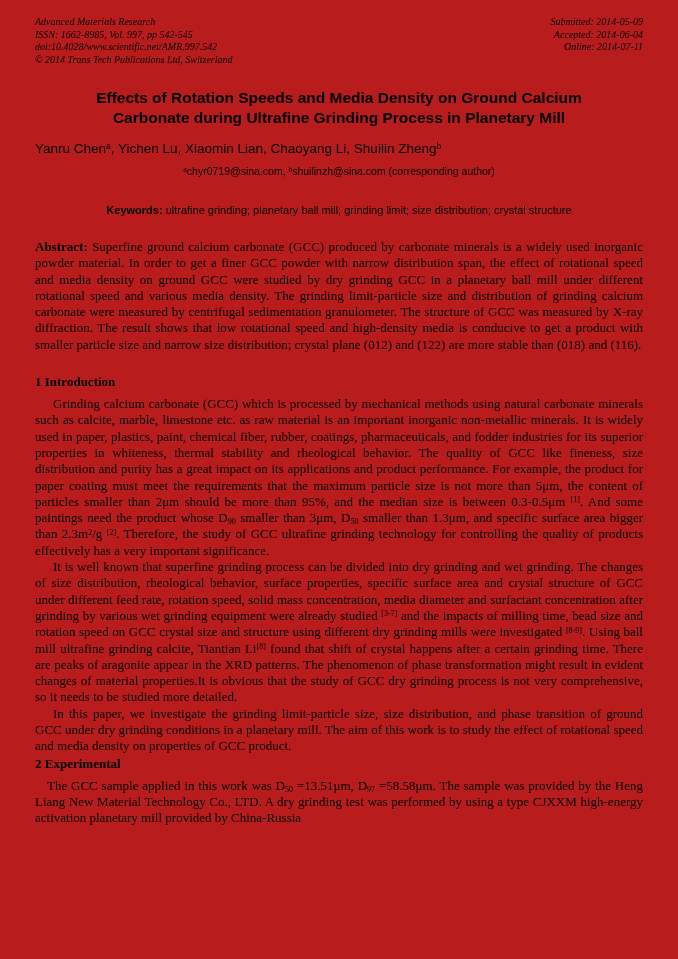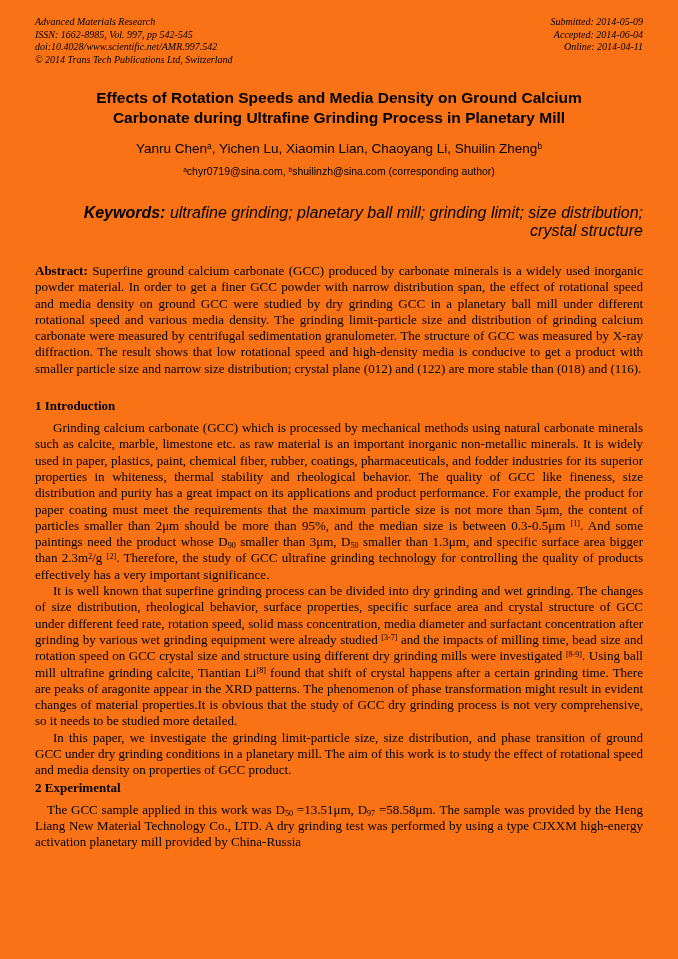--- a/index.html
+++ b/index.html
@@ -1,46 +1,46 @@
 <!DOCTYPE html>
 <html><head>
 <meta charset="utf-8">
 <style>
   * { margin: 0; padding: 0; box-sizing: border-box; }
   html, body { background: #ffffff; }
   body {
     width: 678px; height: 959px; overflow: hidden;
     font-family: "Liberation Serif", serif; color: #000;
   }
-  .page { width: 678px; height: 959px; padding: 16px 35px 0 35px; background: #f97316; }
+  .page { width: 678px; height: 959px; padding: 16px 35px 0 35px; background: #b91c1c; }
 
   .header { display: flex; justify-content: space-between; align-items: flex-start;
     font-style: italic; font-size: 10px; line-height: 12.5px; }
   .header-right { text-align: right; }
 
   .title {
     font-family: "Liberation Sans", sans-serif; font-weight: bold;
     font-size: 15.5px; line-height: 20px; text-align: center;
     max-width: 552px; margin: 22px auto 0 auto;
   }
   .authors {
     font-family: "Liberation Sans", sans-serif; font-size: 13.5px;
-    text-align: center; margin-top: 13px;
+    text-align: left; margin-top: 13px;
   }
   .affiliation {
     font-family: "Liberation Sans", sans-serif; font-size: 11.5px; line-height: 14.5px;
     text-align: center; max-width: 592px; margin: 10px auto 0 auto;
   }
   .emails {
     font-family: "Liberation Sans", sans-serif; font-size: 10.5px;
     text-align: center; margin-top: 9px;
   }
   .keywords {
-    font-family: "Liberation Sans", sans-serif; font-size: 16px;
-    margin-top: 27px; text-align: right; font-style: italic;
+    font-family: "Liberation Sans", sans-serif; font-size: 11px;
+    margin-top: 27px; text-align: center;
   }
   .abstract {
     font-size: 13px; line-height: 16.3px; text-align: justify; margin-top: 23px; font-family: Liberation Serif, serif;
   }
   .section-heading {
     font-size: 13px; font-weight: bold; margin-top: 21px; margin-bottom: 6px;
     font-family: "Liberation Serif", serif;
   }
   .section-heading.tight { margin-top: 1px; }
   .body-para { font-size: 13px; line-height: 16.3px; text-align: justify; }
@@ -59,21 +59,21 @@
   <div class="header">
     <div class="header-left">
       <div>Advanced Materials Research</div>
       <div>ISSN: 1662-8985, Vol. 997, pp 542-545</div>
       <div>doi:10.4028/www.scientific.net/AMR.997.542</div>
       <div>© 2014 Trans Tech Publications Ltd, Switzerland</div>
     </div>
     <div class="header-right">
       <div>Submitted: 2014-05-09</div>
       <div>Accepted: 2014-06-04</div>
-      <div>Online: 2014-04-11</div>
+      <div>Online: 2014-07-11</div>
     </div>
   </div>
 
   <h1 class="title">Effects of Rotation Speeds and Media Density on Ground Calcium Carbonate during Ultrafine Grinding Process in Planetary Mill</h1>
 
   <p class="authors"><span>Yanru Chen</span><sup>a</sup><span>, Yichen Lu, Xiaomin Lian, Chaoyang Li, Shuilin Zheng</span><sup>b</sup></p>
 
 
   <p class="emails"><sup>a</sup><span>chyr0719@sina.com, </span><sup>b</sup><span>shuilinzh@sina.com (corresponding author)</span></p>
 

